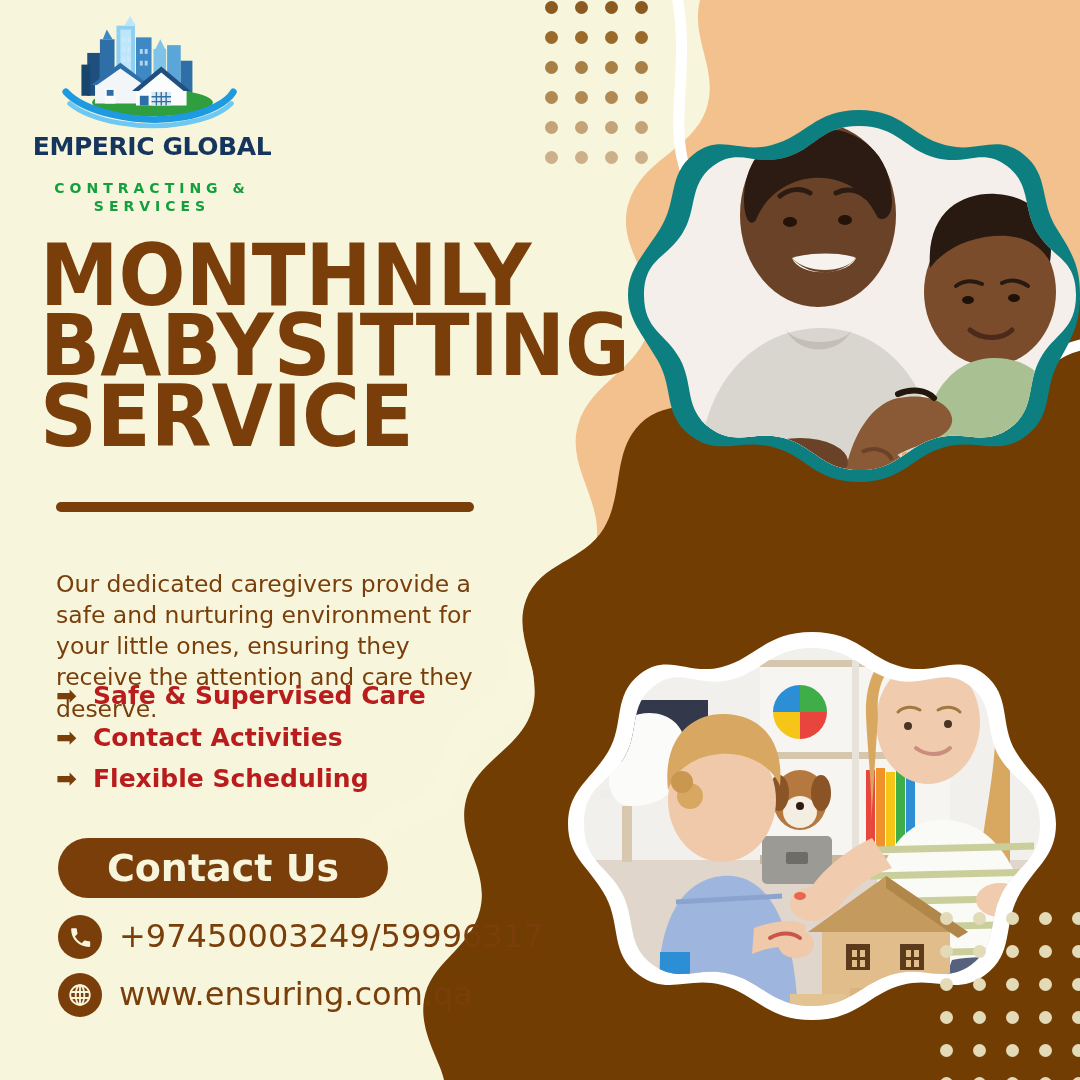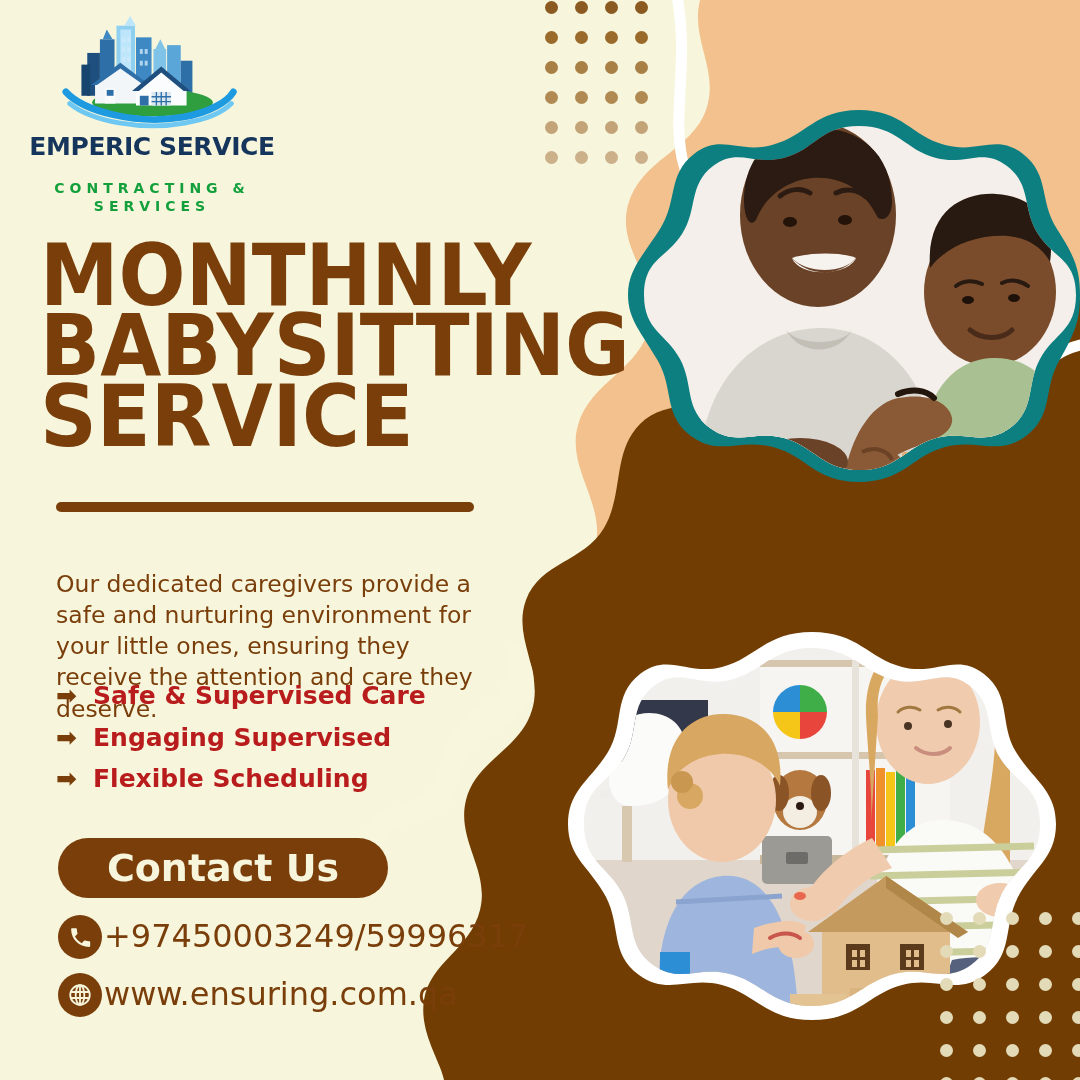--- a/index.html
+++ b/index.html
@@ -190,21 +190,21 @@
   
   .contact-list {
     position: absolute;
     left: 58px;
     top: 915px;
     width: 500px;
   }
   .contact-row {
     display: flex;
     align-items: center;
-    gap: 2px;
+    gap: 17px;
     margin-bottom: 14px;
   }
   .contact-icon {
     width: 44px;
     height: 44px;
     border-radius: 50%;
     background: #7A3E0B;
     display: flex;
     align-items: center;
     justify-content: center;
@@ -580,21 +580,21 @@
       <polygon points="74,85 104,60 134,85 127,85 104,66 81,85" fill="#1E4F7E"></polygon>
       <rect x="94" y="86" width="20" height="14" fill="#DCE8F0"></rect>
       <g stroke="#2E6FA8" stroke-width="1.4">
         <path d="M99,86 L99,100 M104,86 L104,100 M109,86 L109,100"></path>
         <path d="M94,91 L114,91 M94,96 L114,96"></path>
       </g>
       <rect x="82" y="90" width="9" height="10" fill="#2E6FA8"></rect>
       <path d="M6,86 C24,106 78,120 126,112 C154,107 172,96 178,86" stroke="#1E9BE0" stroke-width="7" fill="none" stroke-linecap="round"></path>
       <path d="M10,98 C32,116 84,126 128,118 C152,114 168,106 176,98" stroke="#6EC8F2" stroke-width="5" fill="none" stroke-linecap="round"></path>
     </svg>
-    <div class="logo-name">EMPERIC SERVICE</div>
+    <div class="logo-name">EMPERIC GLOBAL</div>
     <div class="logo-sub">CONTRACTING &amp;</div>
     <div class="logo-sub2">SERVICES</div>
   </div>
 
   <h1 class="headline">
     <span>MONTHNLY</span>
     <span>BABYSITTING</span>
     <span>SERVICE</span>
   </h1>
 
@@ -602,21 +602,21 @@
 
   <p class="body-text">Our dedicated caregivers provide a safe and nurturing environment for your little ones, ensuring they receive the attention and care they deserve.</p>
 
   <ul class="bullets" style="list-style:none;margin:0;padding:0;">
     <li class="bullet-row">
       <span class="bullet-arrow">➡</span>
       <span class="bullet-label">Safe &amp; Supervised Care</span>
     </li>
     <li class="bullet-row">
       <span class="bullet-arrow">➡</span>
-      <span class="bullet-label">Engaging Supervised</span>
+      <span class="bullet-label">Contact Activities</span>
     </li>
     <li class="bullet-row">
       <span class="bullet-arrow">➡</span>
       <span class="bullet-label">Flexible Scheduling</span>
     </li>
   </ul>
 
   <button class="contact-btn">Contact Us</button>
 
   <div class="contact-list">

